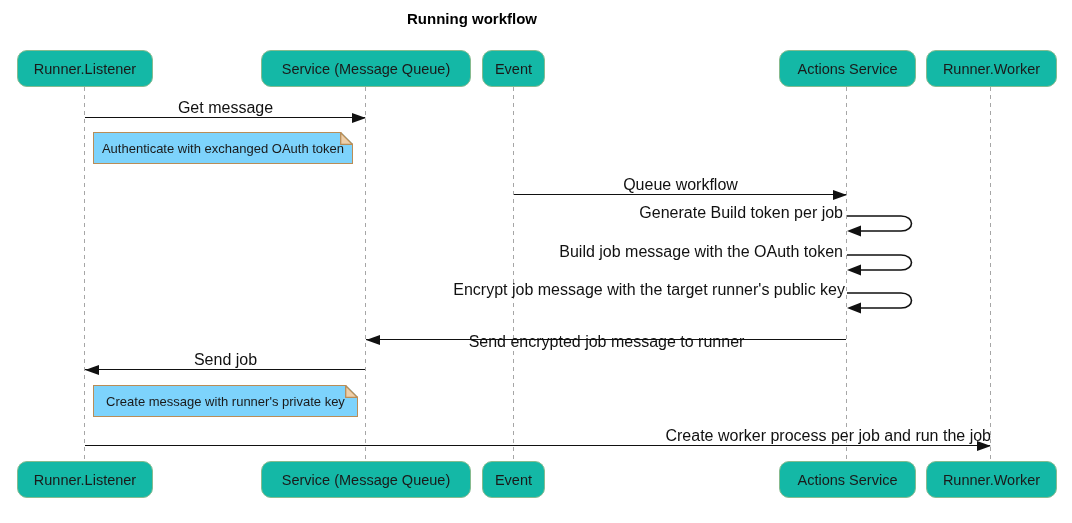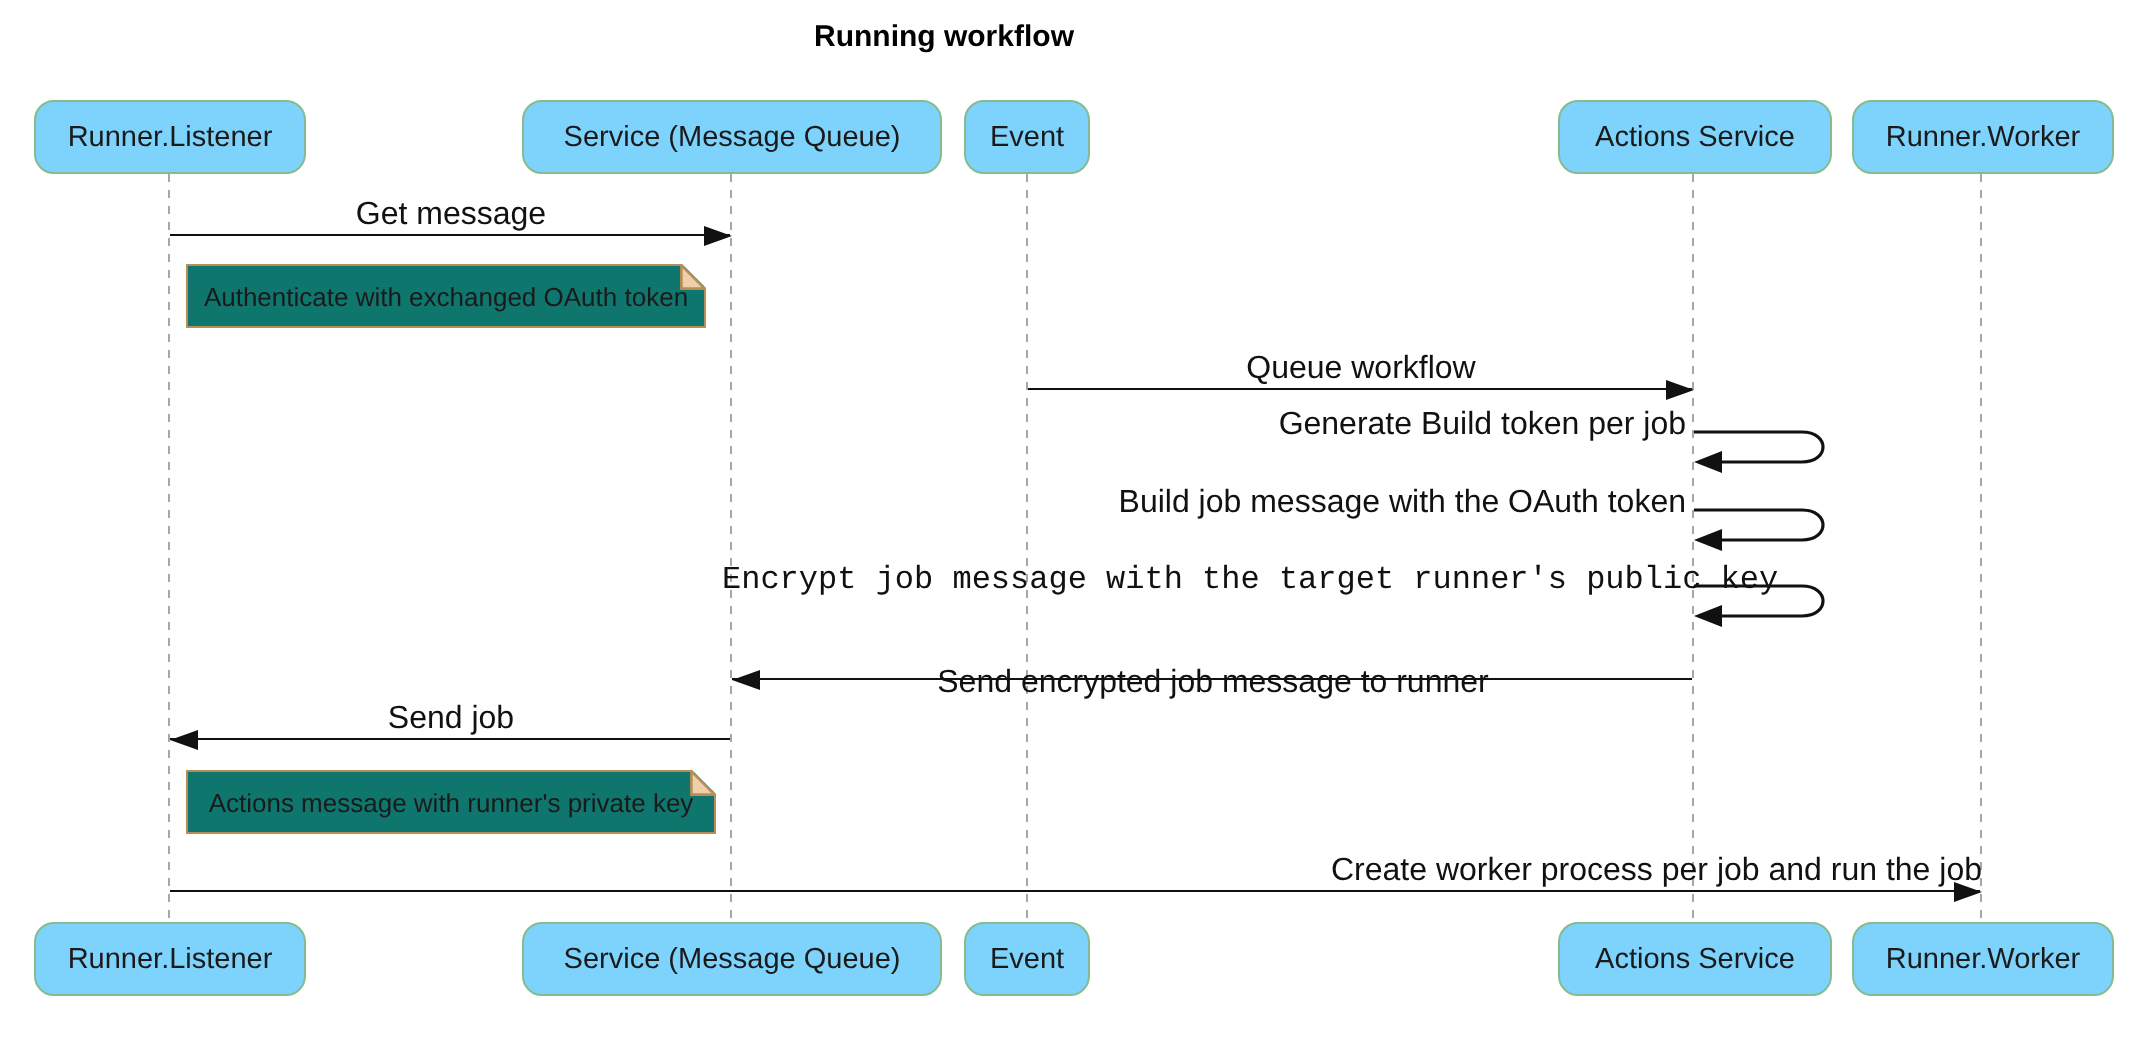--- a/index.html
+++ b/index.html
@@ -18,21 +18,21 @@
     text-align:center; font-size:15px; font-weight:bold; color:#000;
   }
 
   .lifeline {
     position:absolute; width:1px; top:87px; height:374px;
     background:repeating-linear-gradient(to bottom, #a6a6a6 0 4px, transparent 4px 8px);
   }
 
   .actor {
     position:absolute; height:37px;
-    background:#7dd3fc;
+    background:#14b8a6;
     border:1px solid #86BB8F;
     border-radius:10px;
     display:flex; align-items:center; justify-content:center;
     font-size:14.5px; color:#1a1a1a;
     white-space:nowrap;
   }
 
   .msg-label {
     position:absolute; font-size:16px; color:#111;
     white-space:nowrap; line-height:14px;
@@ -50,21 +50,21 @@
     border-top:5px solid transparent;
     border-bottom:5px solid transparent;
   }
   .arrowhead.right { border-left:14px solid #111; }
   .arrowhead.left  { border-right:14px solid #111; }
 
   .selfloop { position:absolute; overflow:visible; }
 
   .note {
     position:absolute; height:32px;
-    background:#0f766e;
+    background:#7dd3fc;
     border:1.5px solid #B98D57;
     display:flex; align-items:center; justify-content:center;
     font-size:13px; color:#1a1a1a;
     white-space:nowrap;
   }
   .note::before { 
     content:""; position:absolute; top:-1.5px; right:-1.5px;
     border-top:13px solid #ffffff;
     border-left:13px solid transparent;
     z-index:1;
@@ -122,39 +122,39 @@
     <path d="M0,2 H54 C68,2 68,17 54,17 H14" fill="none" stroke="#111" stroke-width="1.6"></path>
     <polygon points="0,17 14,11.5 14,22.5" fill="#111"></polygon>
   </svg>
 
   <div class="msg-label right" style="left:343px; top:245px; width:500px;">Build job message with the OAuth token</div>
   <svg class="selfloop" style="left:847px; top:253px;" width="74" height="24" viewBox="0 0 74 24">
     <path d="M0,2 H54 C68,2 68,17 54,17 H14" fill="none" stroke="#111" stroke-width="1.6"></path>
     <polygon points="0,17 14,11.5 14,22.5" fill="#111"></polygon>
   </svg>
 
-  <div class="msg-label right" style="left:361px; top:283px; width:500px;font-family:Liberation Mono, monospace;">Encrypt job message with the target runner's public key</div>
+  <div class="msg-label right" style="left:345px; top:283px; width:500px;">Encrypt job message with the target runner's public key</div>
   <svg class="selfloop" style="left:847px; top:291px;" width="74" height="24" viewBox="0 0 74 24">
     <path d="M0,2 H54 C68,2 68,17 54,17 H14" fill="none" stroke="#111" stroke-width="1.6"></path>
     <polygon points="0,17 14,11.5 14,22.5" fill="#111"></polygon>
   </svg>
 
   <div class="msg-label center" style="left:366px; top:335px; width:481px;">Send encrypted job message to runner</div>
   <div class="msg-line" style="left:366px; top:339px; width:480px;"></div>
   <div class="arrowhead left" style="left:366px; top:335px;"></div>
 
   <div class="msg-label center" style="left:85px; top:353px; width:281px;">Send job</div>
   <div class="msg-line" style="left:85px; top:369px; width:280px;"></div>
   <div class="arrowhead left" style="left:85px; top:365px;"></div>
 
   <div class="note" style="left:93px; top:385px; width:265px;">
     <svg class="note-fold" width="13" height="13" viewBox="0 0 13 13">
       <path d="M0.7 0.7 L0.7 12.3 L12.3 12.3 Z" fill="#EECFA9" stroke="#B98D57" stroke-width="1.3"></path>
     </svg>
-    <span>Actions message with runner's private key</span>
+    <span>Create message with runner's private key</span>
   </div>
 
   <div class="msg-label center" style="left:85px; top:429px; width:906px;text-align:right;">Create worker process per job and run the job</div>
   <div class="msg-line" style="left:85px; top:445px; width:905px;"></div>
   <div class="arrowhead right" style="left:977px; top:441px;"></div>
 
   <div class="actor" style="left:17px;  top:461px; width:136px;">
       <span>Runner.Listener</span>
     </div>
   <div class="actor" style="left:261px; top:461px; width:210px;">

